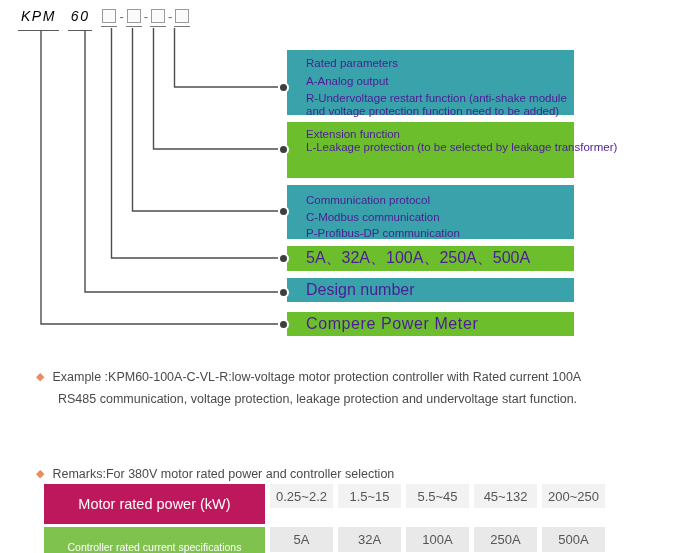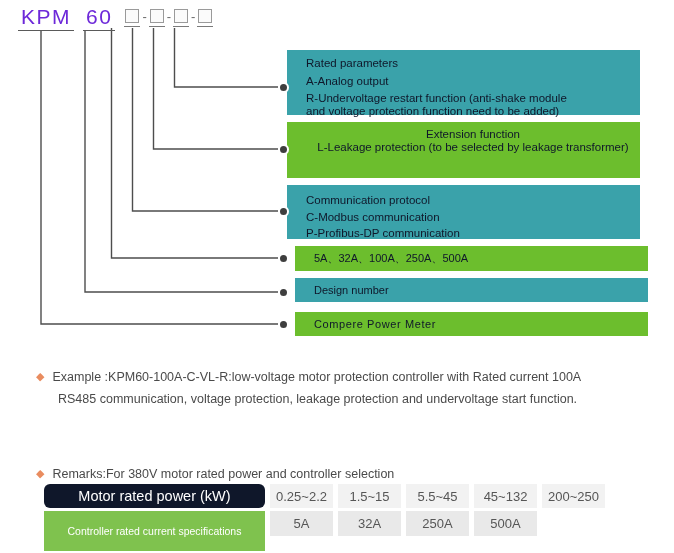--- a/index.html
+++ b/index.html
@@ -4,45 +4,45 @@
 <style>
   html,body{margin:0;padding:0;}
   body{
     width:674px;height:553px;position:relative;background:#ffffff;
     font-family:"Liberation Sans","DejaVu Sans",sans-serif;
     -webkit-font-smoothing:antialiased;overflow:hidden;
   }
   
   .model-row{position:absolute;left:18px;top:6px;display:flex;align-items:flex-start;gap:9px;z-index:3;}
   .code-seg{
-    font-size:21px;color:#6d28d9;letter-spacing:1.5px;font-weight:500;
-    padding:0 3px 3px 3px;border-bottom:1.6px solid #5a5a5a;line-height:21px;
+    font-size:14px;color:#000000;letter-spacing:1.5px;font-weight:500;
+    padding:0 3px 3px 3px;border-bottom:1.6px solid #5a5a5a;line-height:21px;font-style:italic;
   }
   .sq-group{display:flex;align-items:flex-start;gap:2px;margin-top:3px;}
   .sqwrap{padding:0 1px 3px 1px;border-bottom:1.6px solid #7a7a7a;}
   .sq{width:12px;height:12px;background:#fbfbfb;border:1.3px solid #9a9a9a;}
   .dash{font-size:13px;color:#6a6a6a;line-height:15px;}
   
   svg.wires{position:absolute;left:0;top:0;z-index:1;}
   
   .callout{
-    position:absolute;left:287px;width:353px;box-sizing:border-box;
-    padding-left:19px;color:#0f172a;z-index:2;
+    position:absolute;left:287px;width:287px;box-sizing:border-box;
+    padding-left:19px;color:#4c1d95;z-index:2;
   }
   .callout .l{font-size:11.5px;line-height:13px;white-space:pre;}
   .teal{background:#3aa2aa;}
-  .green{background:#6cbe2d;text-align:center;}
+  .green{background:#6cbe2d;}
   .box1{top:50px;height:65px;padding-top:7px;}
   .box1 .l1{margin-bottom:5px;}
   .box1 .l2{margin-bottom:4px;}
   .box2{top:122px;height:56px;padding-top:6px;}
   .box2 .l{line-height:12.6px;}
   .box3{top:185px;height:54px;padding-top:7px;}
   .box3 .l{line-height:16.5px;}
-  .single{display:flex;align-items:center;font-size:11px;margin-left:8px;}
+  .single{display:flex;align-items:center;font-size:16px;}
   .box4{top:246px;height:25px;}
   .box5{top:278px;height:24px;}
   .box6{top:312px;height:24px;letter-spacing:0.6px;}
   
   .dot{
     position:absolute;width:7px;height:7px;border:2px solid #ffffff;
     background:#3e3e3e;border-radius:50%;z-index:4;left:278px;
   }
   
   .note{position:absolute;left:36px;color:#4a4a4a;font-size:12.5px;line-height:22px;z-index:2;}
@@ -50,21 +50,21 @@
   .note .cont{margin-left:22px;}
   .example{top:366px;}
   .remarks{top:463px;}
   
   .spec-table{position:absolute;left:44px;top:484px;z-index:2;}
   .t-row{display:flex;gap:5px;margin-bottom:3px;}
   .t-head{
     width:221px;box-sizing:border-box;display:flex;align-items:center;justify-content:center;
     color:#ffffff;text-align:center;
   }
-  .r1 .t-head{background:#0f172a;height:24px;font-size:14.5px;border-radius:6px;}
+  .r1 .t-head{background:#be185d;height:40px;font-size:14.5px;}
   .r2 .t-head{background:#7fc24e;height:40px;font-size:10.5px;}
   .t-cell{
     width:63px;display:flex;align-items:center;justify-content:center;
     color:#565656;font-size:13px;text-align:center;
   }
   .r1 .t-cell{background:#f2f2f2;height:24px;}
   .r2 .t-cell{background:#e9e9e9;height:25px;}
 </style>
 </head>
 <body>
@@ -156,16 +156,17 @@
     <div class="t-cell">0.25~2.2</div>
     <div class="t-cell">1.5~15</div>
     <div class="t-cell">5.5~45</div>
     <div class="t-cell">45~132</div>
     <div class="t-cell">200~250</div>
   </div>
   <div class="t-row r2">
     <div class="t-head">Controller rated current specifications</div>
     <div class="t-cell">5A</div>
     <div class="t-cell">32A</div>
+    <div class="t-cell">100A</div>
     <div class="t-cell">250A</div>
     <div class="t-cell">500A</div>
   </div>
 </div>
 
 </body></html>

